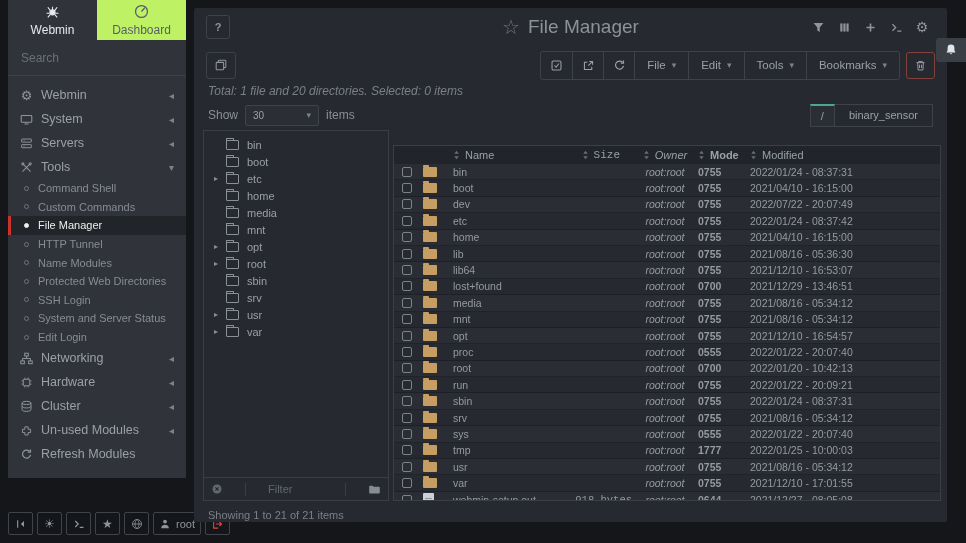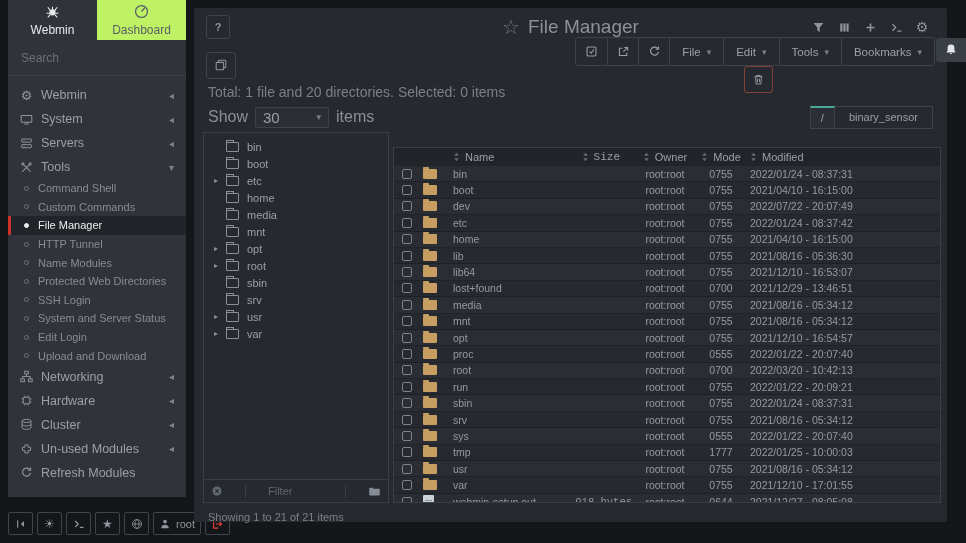--- a/index.html
+++ b/index.html
@@ -59,41 +59,41 @@
   .title .star { font-size:20px; color:#70767d; pointer-events:auto; cursor:pointer; }
   .head-icons { margin-left:auto; display:flex; }
   .h-btn { width:26px; height:24px; background:transparent; border:0; color:#8f959b; cursor:pointer;
            display:flex; align-items:center; justify-content:center; }
   .h-btn .ic { width:13px; height:13px; font-size:14px; }
 
   .toolbar { height:32px; display:flex; align-items:center; padding:0 12px; margin-top:3px; }
   .sq-btn { width:30px; height:27px; border:1px solid #3e434a; border-radius:3px; background:transparent;
             color:#8f959b; cursor:pointer; display:flex; align-items:center; justify-content:center; }
   .sq-btn .ic { width:14px; height:14px; }
-  .tb-right { margin-left:auto; display:flex; align-items:center;flex-direction:column; }
+  .tb-right { margin-left:auto; display:flex; align-items:center; }
   .btn-group { display:flex; border:1px solid #3e434a; border-radius:3px; overflow:hidden; }
   .g-btn { height:27px; background:transparent; border:0; border-left:1px solid #3e434a;
            color:#9aa0a6; cursor:pointer; display:flex; align-items:center; justify-content:center;
            font-size:11.5px; font-family:inherit; }
   .g-btn:first-child { border-left:0; }
   .g-btn.icon-only { width:31px; }
   .g-btn.menu { padding:0 12px; gap:6px; }
   .g-btn .ic { width:13px; height:13px; }
   .g-btn .caret { font-size:9px; color:#7c828a; }
   .trash-btn { margin-left:6px; width:29px; height:27px; border:1px solid #86413a; border-radius:3px;
                background:transparent; color:#979da3; cursor:pointer;
                display:flex; align-items:center; justify-content:center; }
   .trash-btn .ic { width:13px; height:13px; }
 
-  .total-line { padding:3px 14px 0; font-size:14px; color:#7a8086; }
+  .total-line { padding:3px 14px 0; font-size:12px; color:#7a8086;font-style:italic; }
   .controls { height:30px; display:flex; align-items:center; padding:4px 14px 0; }
-  .controls .lbl { font-size:16px; color:#8a9096; }
+  .controls .lbl { font-size:12px; color:#8a9096; }
   .select-box { width:74px; height:21px; border:1px solid #3e434a; border-radius:2px; background:#2b2f35;
                 margin:0 7px; display:flex; align-items:center; padding:0 7px; cursor:pointer; }
-  .select-box .val { flex:1; font-size:15px; color:#9aa0a6; }
+  .select-box .val { flex:1; font-size:10px; color:#9aa0a6; }
   .select-box .caret { font-size:9px; color:#7c828a; }
   .crumbs { margin-left:auto; display:flex; }
   .crumb { height:23px; border:1px solid #3e434a; display:flex; align-items:center; justify-content:center;
            font-size:11px; color:#9aa0a6; cursor:pointer; padding:0 14px; }
   .crumb.root { background:#2b2f35; border-top:2px solid #4aa796; padding:0 10px; }
   .crumb + .crumb { border-left:0; }
 
   .panels { display:flex; gap:4px; margin:2px 6px 0 9px; height:371px; }
   .tree-panel { width:186px; border:1px solid #3a3f46; display:flex; flex-direction:column; }
   .tree-list { flex:1; padding-top:5px; overflow:hidden; }
@@ -118,22 +118,22 @@
   .t-head { height:18px; background:#21252a; display:flex; align-items:center; color:#99a0a6;
             font-size:11px; flex:0 0 auto; }
   .t-row { height:16.4px; display:flex; align-items:center; font-size:10.5px; color:#949aa0;
            border-bottom:1px solid rgba(0,0,0,.22); cursor:pointer; }
   .t-row:nth-child(odd) { background:#2a2e34; }
   .t-row:nth-child(even) { background:#262a30; }
   .c-cb { width:26px; display:flex; justify-content:center; flex:0 0 auto; }
   .c-icon { width:30px; display:flex; justify-content:flex-start; padding-left:3px; flex:0 0 auto; }
   .c-name { flex:1; min-width:0; padding-left:3px; white-space:nowrap; overflow:hidden; }
   .c-size { width:90px; display:flex; justify-content:flex-end; flex:0 0 auto;font-family:Liberation Mono, monospace; }
-  .c-owner { width:66px; display:flex; justify-content:center; flex:0 0 auto; }
-  .c-mode { width:46px; display:flex; justify-content:center; flex:0 0 auto; }
+  .c-owner { width:66px; display:flex; justify-content:center; flex:0 0 auto;font-style:italic; }
+  .c-mode { width:46px; display:flex; flex:0 0 auto;font-weight:bold; }
   .c-modified { width:146px; padding-left:6px; flex:0 0 auto; white-space:nowrap; }
   .c-sp { width:50px; flex:0 0 auto; }
   .t-head .hcell { display:flex; align-items:center; gap:5px; cursor:pointer; }
   .t-head .c-size { padding-right:12px; }
   .sort { width:7px; height:10px; color:#686e75; flex:0 0 auto; }
   .cb { width:10px; height:10px; border:1px solid #7d838a; border-radius:2px; background:transparent;
         cursor:pointer; }
   .folder { width:14px; height:10px; background:#c79e61; border-radius:1px; position:relative; }
   .folder::before { content:""; position:absolute; left:0; top:-2px; width:6px; height:2px;
         background:#c79e61; border-radius:1px 1px 0 0; }
@@ -248,24 +248,20 @@
             <span class="dot"></span>
             <span>SSH Login</span>
           </div>
           <div class="m-item">
             <span class="dot"></span>
             <span>System and Server Status</span>
           </div>
           <div class="m-item">
             <span class="dot"></span>
             <span>Edit Login</span>
-          </div>
-          <div class="m-item">
-            <span class="dot"></span>
-            <span>Upload and Download</span>
           </div>
         </div>
         <div class="m-cat">
           <span class="ic" style="">
             <svg viewBox="0 0 16 16" fill="none" stroke="currentColor" stroke-width="1.2">
               <rect x="5.8" y="1.5" width="4.4" height="3.4"></rect>
               <rect x="1" y="11" width="4.4" height="3.4"></rect>
               <rect x="10.6" y="11" width="4.4" height="3.4"></rect>
               <path d="M8 4.9V8M8 8H3.2v3M8 8h4.8v3"></path>
             </svg>
@@ -791,21 +787,21 @@
             <span class="c-cb">
               <span class="cb"></span>
             </span>
             <span class="c-icon">
               <span class="folder"></span>
             </span>
             <span class="c-name">root</span>
             <span class="c-size"></span>
             <span class="c-owner">root:root</span>
             <span class="c-mode">0700</span>
-            <span class="c-modified">2022/03/20 - 10:42:13</span>
+            <span class="c-modified">2022/01/20 - 10:42:13</span>
             <span class="c-sp"></span>
           </div>
           <div class="t-row">
             <span class="c-cb">
               <span class="cb"></span>
             </span>
             <span class="c-icon">
               <span class="folder"></span>
             </span>
             <span class="c-name">run</span>

